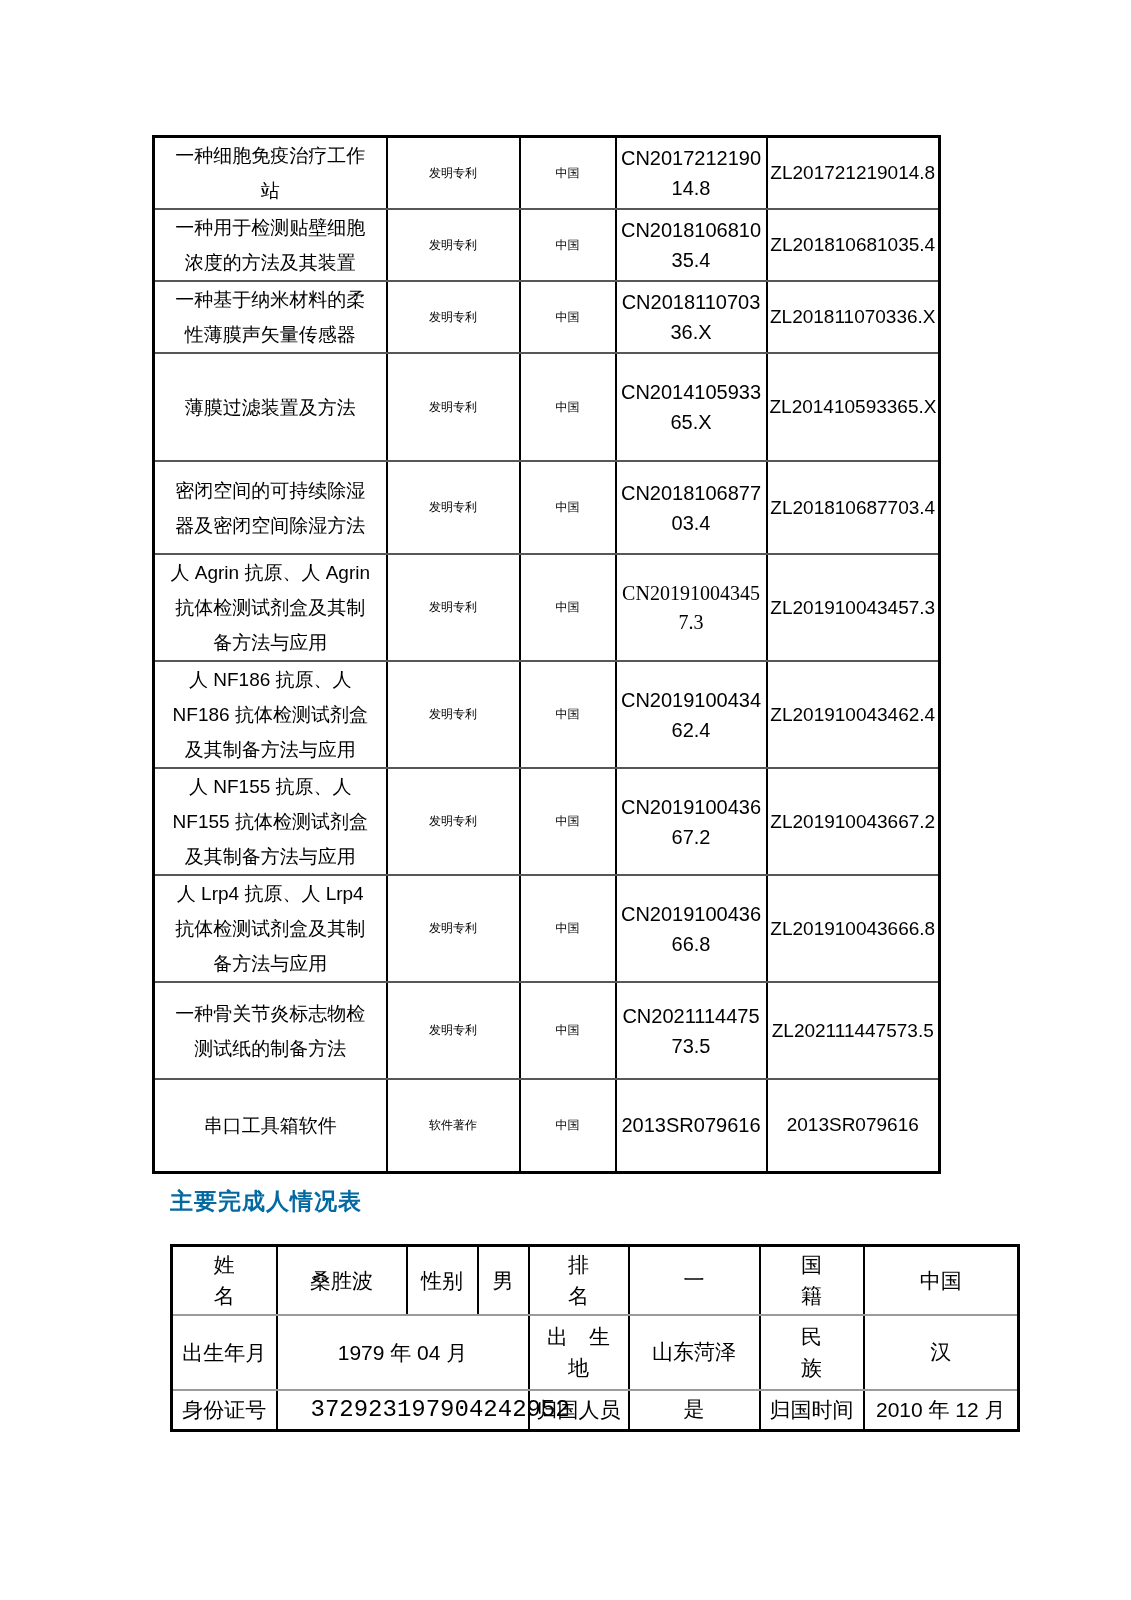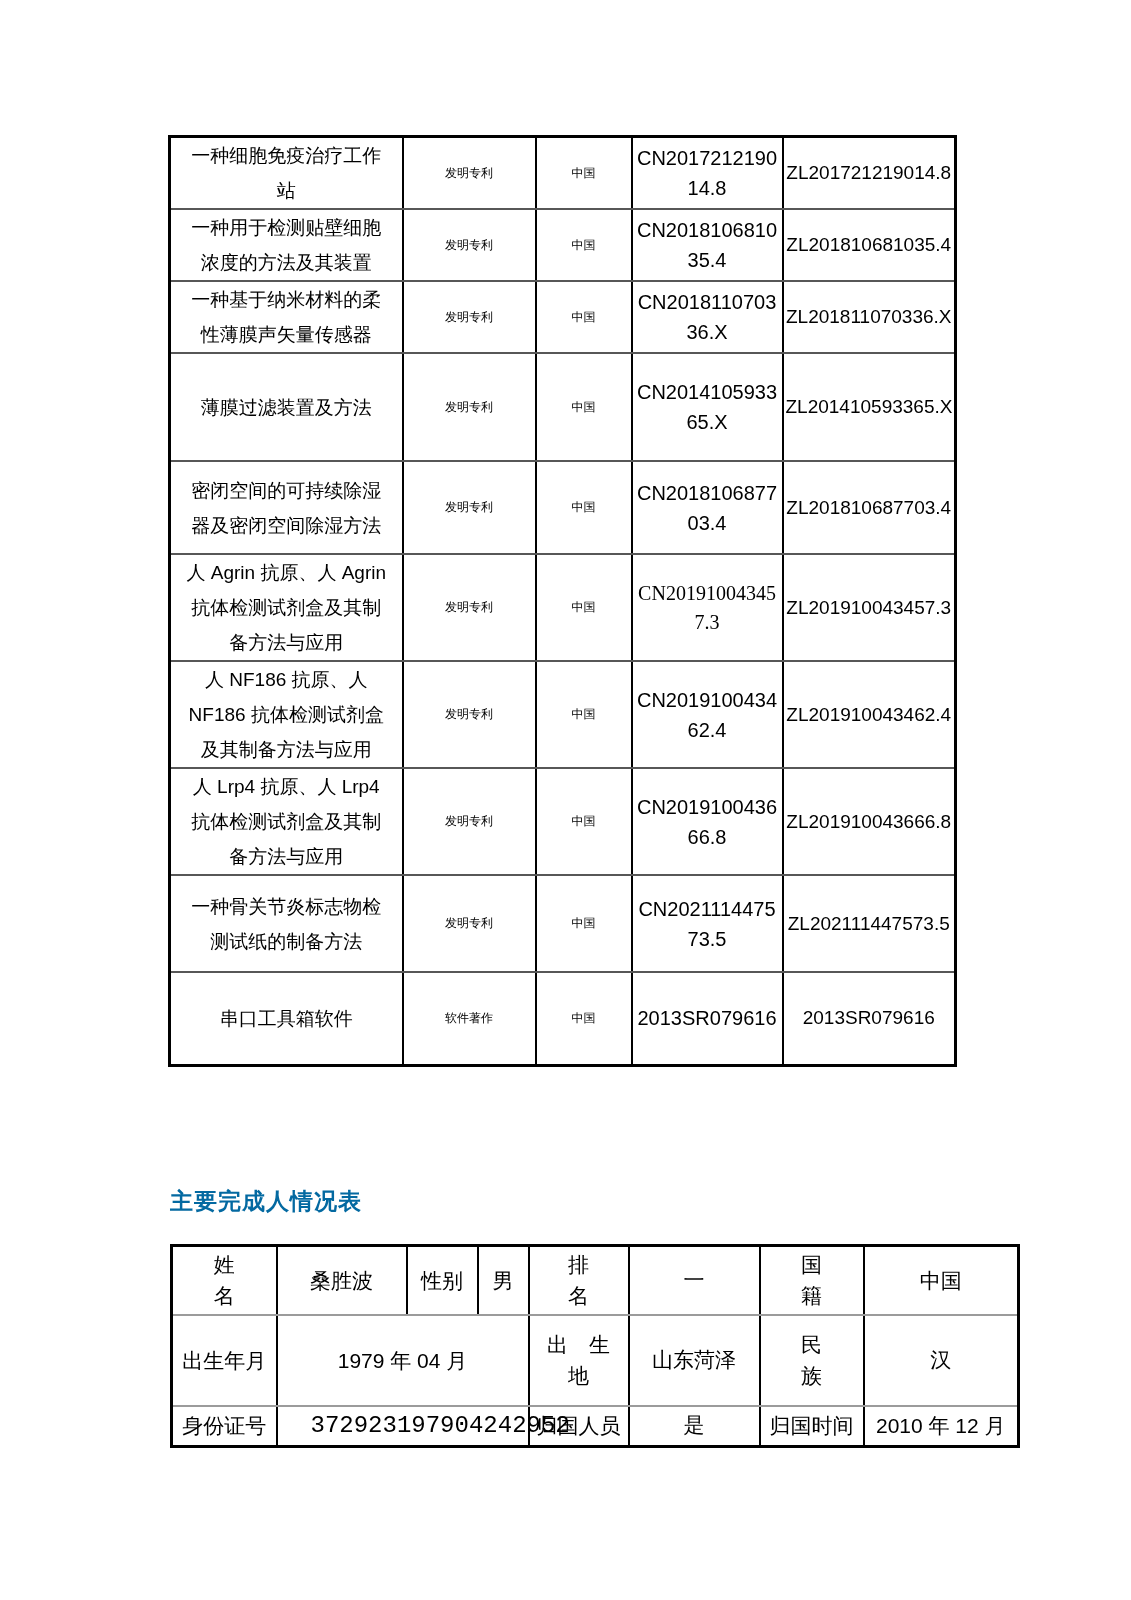--- a/index.html
+++ b/index.html
@@ -1,21 +1,21 @@
 <!DOCTYPE html>
 <html><head>
 <meta charset="utf-8">
 <style>
   html,body { margin:0; padding:0; background:#ffffff; }
   body { font-family:"Liberation Sans","DejaVu Sans",sans-serif; color:#000; }
   .page { position:relative; width:1131px; height:1600px; background:#fff; overflow:hidden; }
 
   
   table.t1 {
-    position:absolute; left:168px; top:135px;
+    position:absolute; left:152px; top:135px;
     width:786px; table-layout:fixed; border-collapse:collapse;
     border:3px solid #000;
   }
   table.t1 td {
     border-left:2px solid #000; border-right:2px solid #000;
     border-top:2px solid #575757; border-bottom:2px solid #575757;
     text-align:center; vertical-align:middle;
     padding:0 2px; overflow:visible;
   }
   td.name  { font-size:19px; line-height:35px; }
@@ -117,20 +117,30 @@
       </tr>
       <tr style="height:105px">
         <td class="name pre">人 NF186 抗原、人
 NF186 抗体检测试剂盒
 及其制备方法与应用</td>
         <td class="type">发明专利</td>
         <td class="country">中国</td>
         <td class="app pre">CN2019100434
 62.4</td>
         <td class="grant">ZL201910043462.4</td>
+      </tr>
+      <tr style="height:103px">
+        <td class="name pre">人 NF155 抗原、人
+NF155 抗体检测试剂盒
+及其制备方法与应用</td>
+        <td class="type">发明专利</td>
+        <td class="country">中国</td>
+        <td class="app pre">CN2019100436
+67.2</td>
+        <td class="grant">ZL201910043667.2</td>
       </tr>
       <tr style="height:105px">
         <td class="name pre">人 Lrp4 抗原、人 Lrp4
 抗体检测试剂盒及其制
 备方法与应用</td>
         <td class="type">发明专利</td>
         <td class="country">中国</td>
         <td class="app pre">CN2019100436
 66.8</td>
         <td class="grant">ZL201910043666.8</td>
@@ -174,21 +184,21 @@
         <td>桑胜波</td>
         <td>性别</td>
         <td>男</td>
         <td class="pre">排
 名</td>
         <td class="serif">一</td>
         <td class="pre">国
 籍</td>
         <td>中国</td>
       </tr>
-      <tr style="height:91px">
+      <tr style="height:75px">
         <td>出生年月</td>
         <td colspan="3">1979 年 04 月</td>
         <td class="pre">出　生
 地</td>
         <td class="serif">山东菏泽</td>
         <td class="pre">民
 族</td>
         <td class="serif">汉</td>
       </tr>
       <tr style="height:41px">

